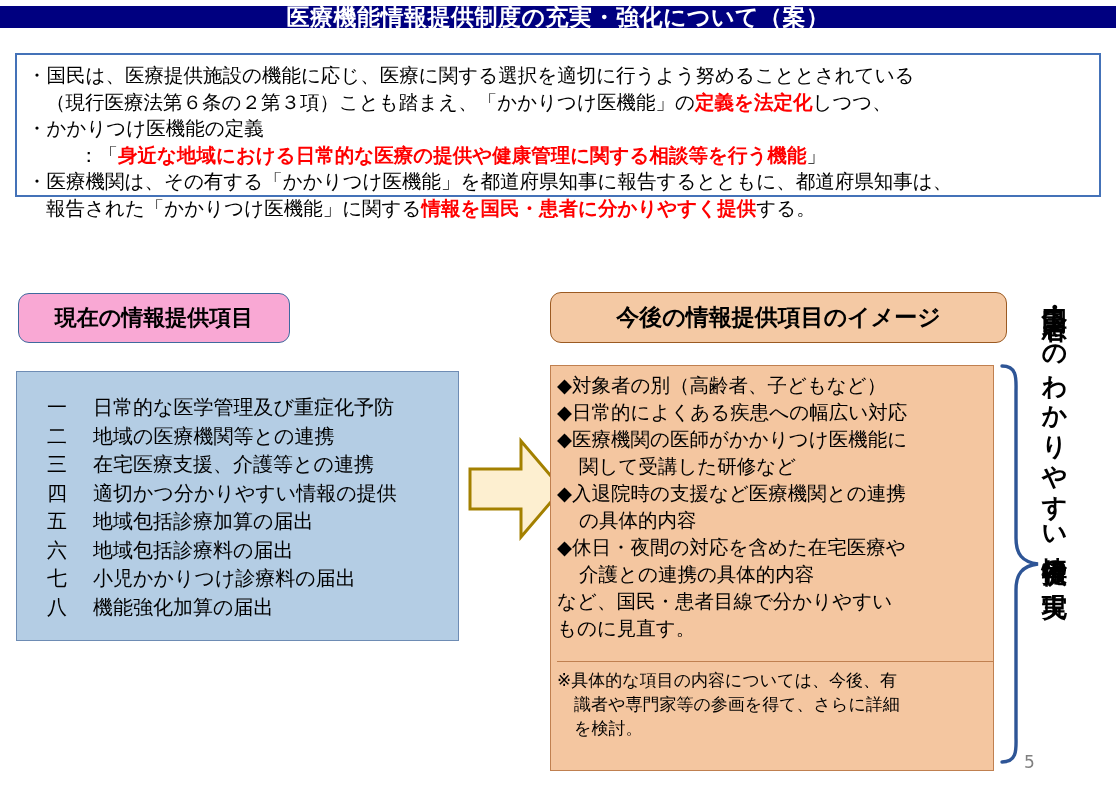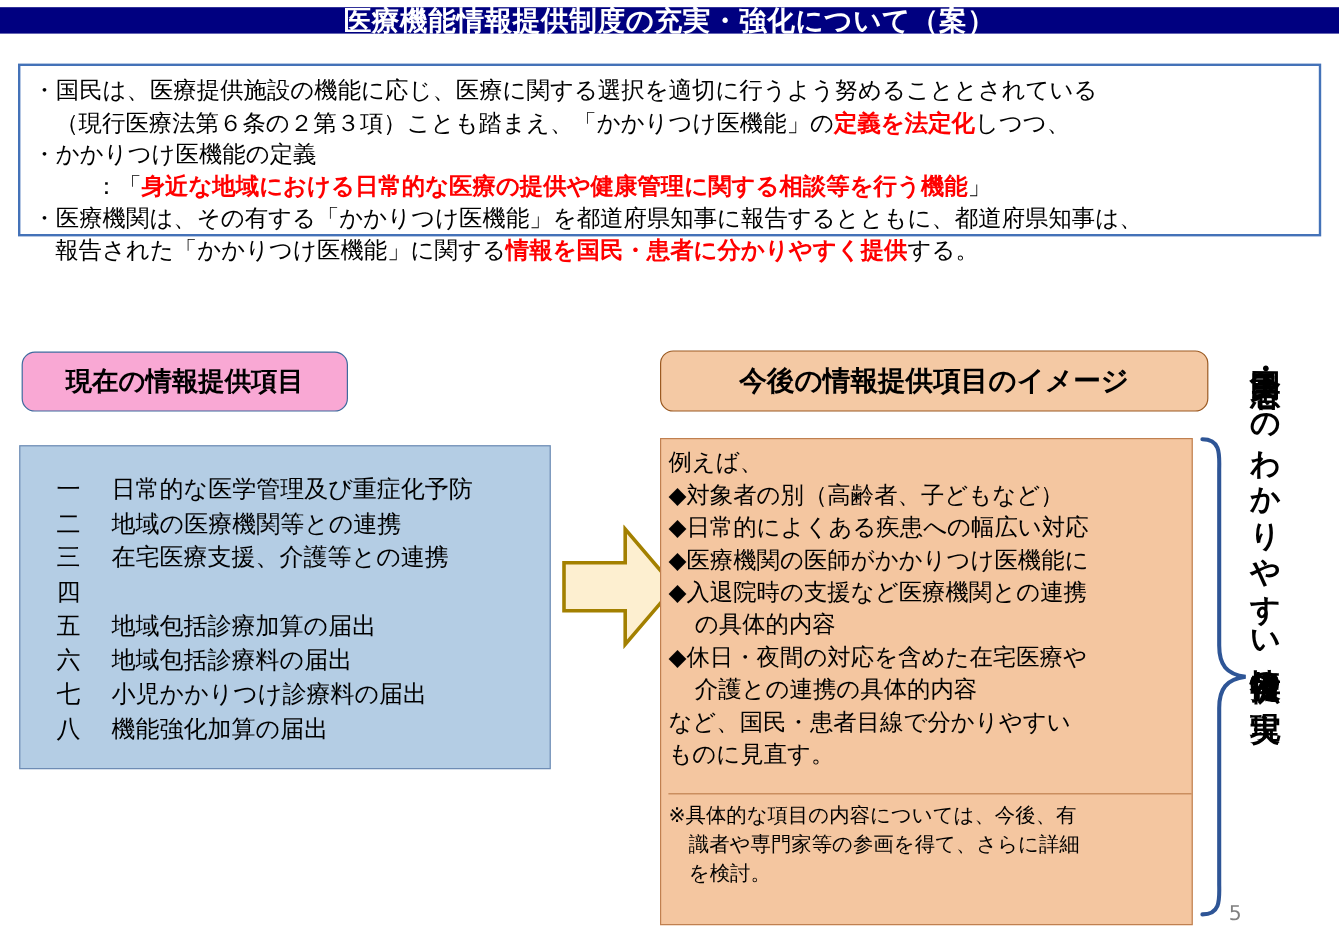--- a/index.html
+++ b/index.html
@@ -214,20 +214,21 @@
     <div class="litem">
       <span class="num">二</span>
       <span>地域の医療機関等との連携</span>
     </div>
     <div class="litem">
       <span class="num">三</span>
       <span>在宅医療支援、介護等との連携</span>
     </div>
     <div class="litem">
       <span class="num">四</span>
+      <span>適切かつ分かりやすい情報の提供</span>
     </div>
     <div class="litem">
       <span class="num">五</span>
       <span>地域包括診療加算の届出</span>
     </div>
     <div class="litem">
       <span class="num">六</span>
       <span>地域包括診療料の届出</span>
     </div>
     <div class="litem">
@@ -245,24 +246,24 @@
     <polygon points="2,32 53,32 53,4 94,52 53,100 53,72 2,72" fill="#fdefd0" stroke="#a38000" stroke-width="3"></polygon>
   </svg>
 </div>
 
 <div id="right-header">
   <span class="hdr-text">今後の情報提供項目のイメージ</span>
 </div>
 
 <div id="right-box">
   <div id="right-lines">
-      <div class="rline">例えば、</div>
       <div class="rline">◆対象者の別（高齢者、子どもなど）</div>
       <div class="rline">◆日常的によくある疾患への幅広い対応</div>
       <div class="rline">◆医療機関の医師がかかりつけ医機能に</div>
+      <div class="rline cont">関して受講した研修など</div>
       <div class="rline">◆入退院時の支援など医療機関との連携</div>
       <div class="rline cont">の具体的内容</div>
       <div class="rline">◆休日・夜間の対応を含めた在宅医療や</div>
       <div class="rline cont">介護との連携の具体的内容</div>
       <div class="rline">など、国民・患者目線で分かりやすい</div>
       <div class="rline">ものに見直す。</div>
     </div>
   <div id="footnote">
       <div class="fnline">※具体的な項目の内容については、今後、有</div>
       <div class="fnline cont">識者や専門家等の参画を得て、さらに詳細</div>

